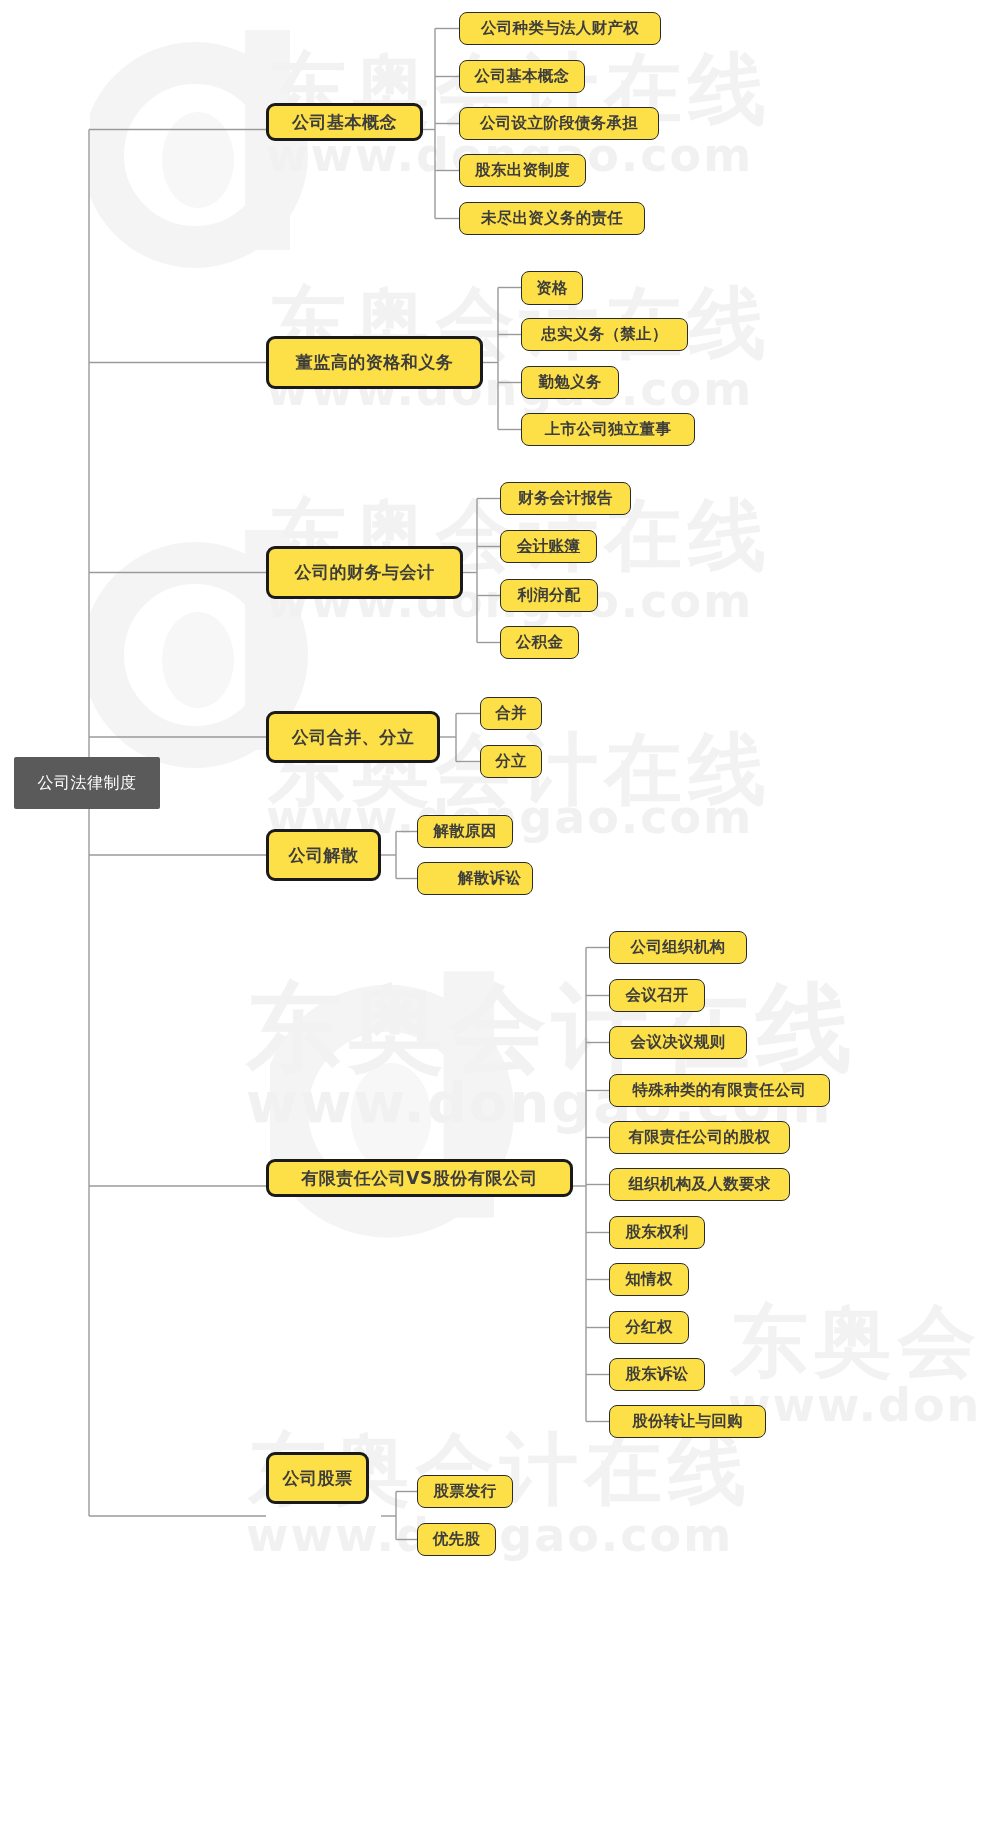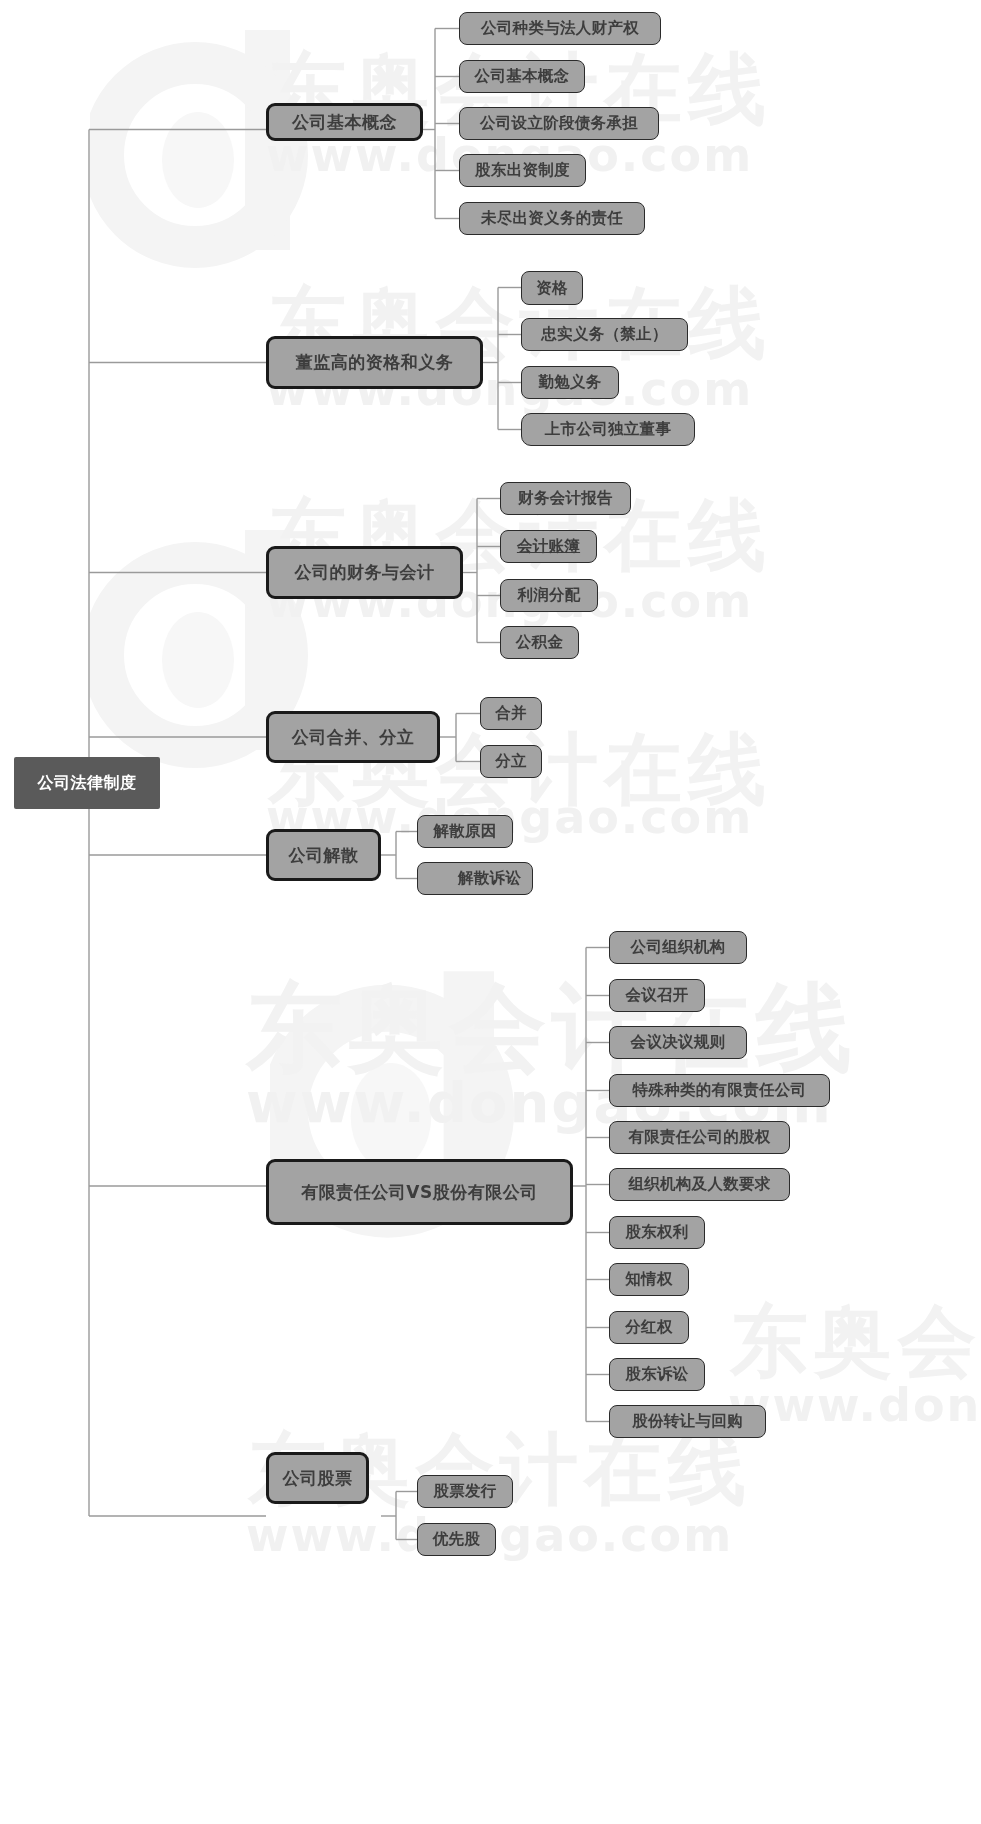--- a/index.html
+++ b/index.html
@@ -49,29 +49,29 @@
   #links path, #links line { fill: none; stroke: #9a9a9a; stroke-width: 1.4px; }
 
   
   .node {
     position: absolute;
     z-index: 2;
     box-sizing: border-box;
     display: flex;
     align-items: center;
     justify-content: center;
-    background: #a3a3a3;
+    background: #fde047;
     white-space: nowrap;
   }
 
   .root {
     background: #5a5a5a;
     color: #ffffff;
     font-size: 16px;
-    font-weight: 700;
+    font-weight: 400;
     border-radius: 2px;
     letter-spacing: 0.5px;
     padding: 0 14px;
   }
 
   .branch {
     border: 3px solid #1a1a1a;
     border-radius: 9px;
     color: #3d3d3d;
     font-size: 17px;
@@ -218,21 +218,21 @@
       </div>
       <div class="node leaf" style="left: 521px; top: 271px; min-width: 62px; height: 34px;">
         <span>资格</span>
       </div>
       <div class="node leaf" style="left: 521px; top: 318px; min-width: 167px; height: 33px;">
         <span>忠实义务（禁止）</span>
       </div>
       <div class="node leaf" style="left: 521px; top: 366px; min-width: 98px; height: 33px;">
         <span>勤勉义务</span>
       </div>
-      <div class="node leaf" style="left: 521px; top: 413px; min-width: 174px; height: 33px; border-radius: 10px;">
+      <div class="node leaf" style="left: 521px; top: 413px; min-width: 174px; height: 33px;">
         <span>上市公司独立董事</span>
       </div>
       <div class="node branch" style="left: 266px; top: 546px; width: 197px; height: 53px;">
         <span>公司的财务与会计</span>
       </div>
       <div class="node leaf" style="left: 500px; top: 482px; min-width: 131px; height: 33px;">
         <span>财务会计报告</span>
       </div>
       <div class="node leaf" style="left: 500px; top: 530px; min-width: 97px; height: 33px; text-decoration: underline;">
         <span>会计账簿</span>
@@ -254,21 +254,21 @@
       </div>
       <div class="node branch" style="left: 266px; top: 829px; width: 115px; height: 52px;">
         <span>公司解散</span>
       </div>
       <div class="node leaf" style="left: 417px; top: 815px; min-width: 96px; height: 33px;">
         <span>解散原因</span>
       </div>
       <div class="node leaf" style="left: 417px; top: 862px; min-width: 96px; height: 33px; padding-left: 40px;">
         <span>解散诉讼</span>
       </div>
-      <div class="node branch" style="left: 266px; top: 1159px; width: 307px; height: 66px;">
+      <div class="node branch" style="left: 266px; top: 1159px; width: 307px; height: 38px;">
         <span>有限责任公司VS股份有限公司</span>
       </div>
       <div class="node leaf" style="left: 609px; top: 931px; min-width: 138px; height: 33px; align-items: center;">
         <span>公司组织机构</span>
       </div>
       <div class="node leaf" style="left: 609px; top: 979px; min-width: 96px; height: 33px;">
         <span>会议召开</span>
       </div>
       <div class="node leaf" style="left: 609px; top: 1026px; min-width: 138px; height: 33px;">
         <span>会议决议规则</span>

